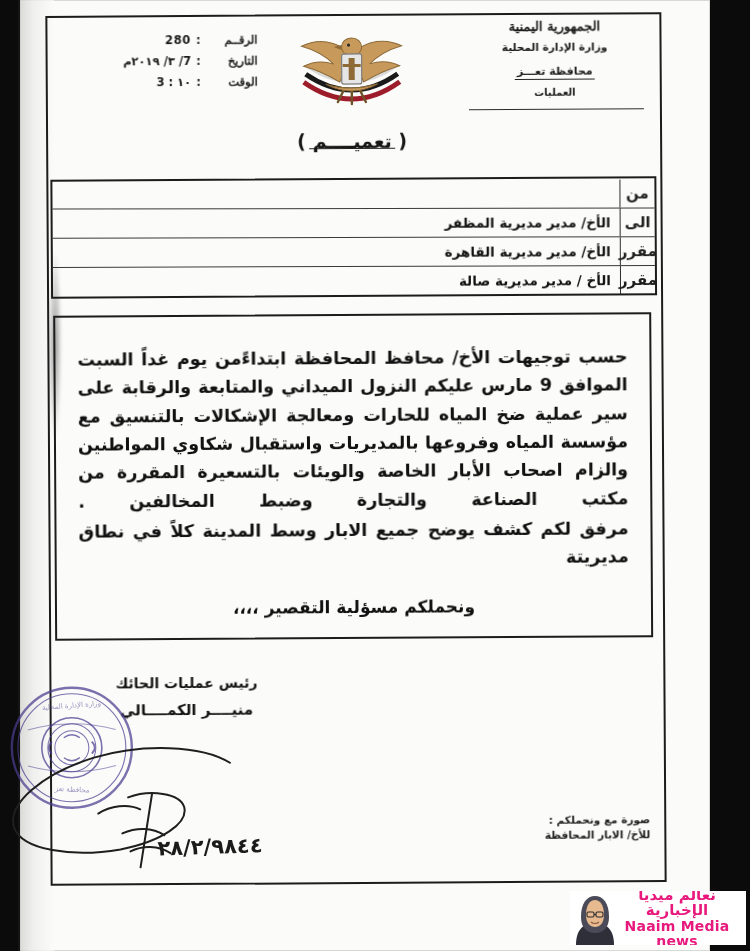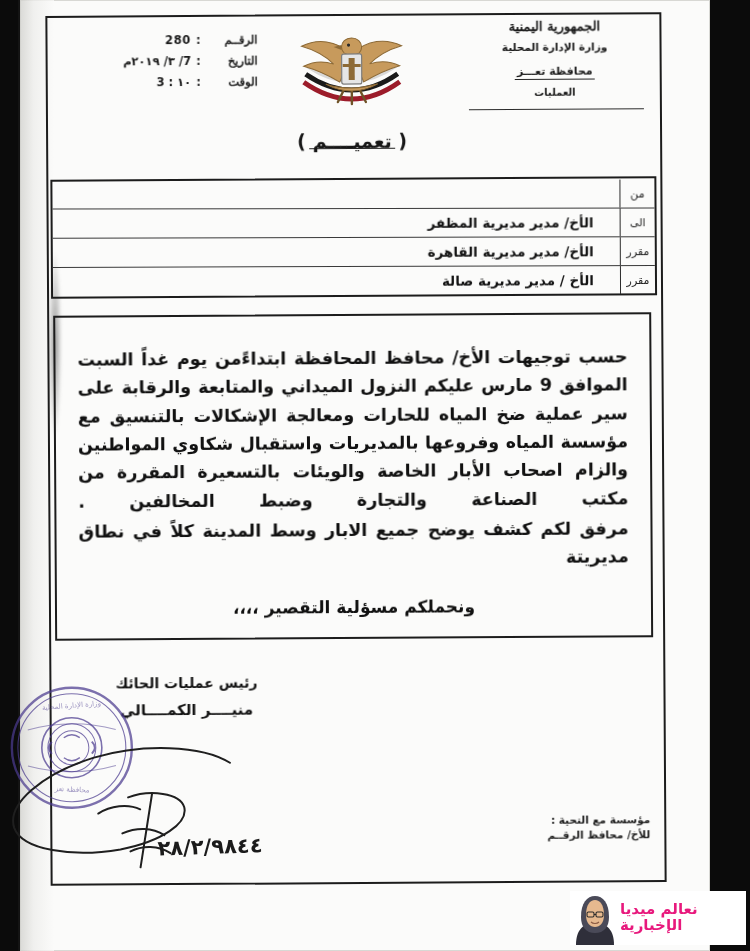--- a/index.html
+++ b/index.html
@@ -202,30 +202,29 @@
     direction: rtl;
     border-bottom: 1.4px solid #3a3a3a;
     height: 28px;
     align-items: center;
   }
   .rt-row:last-child { border-bottom: none; }
   .rt-tag {
     width: 34px;
     flex: 0 0 34px;
     text-align: center;
-    font-size: 11px;
-    font-weight: 400;
+    font-size: 15px;
+    font-weight: 700;
     color: #1e1e1e;
     border-left: 1.6px solid #2a2a2a;
     align-self: stretch;
     display: flex;
     align-items: center;
     justify-content: center;
     filter: blur(.35px);
-    margin-left: 17px;
   }
   .rt-cell {
     flex: 1 1 auto;
     text-align: right;
     padding-right: 9px;
     font-size: 13.5px;
     font-weight: 700;
     color: #141414;
     letter-spacing: .2px;
     filter: blur(.2px);
@@ -347,21 +346,21 @@
     bottom: 6px;
     width: 176px;
     height: 54px;
     background: #ffffff;
     display: flex;
     align-items: center;
     justify-content: flex-end;
     overflow: hidden;
   }
   .wm-text {
-    text-align: left;
+    text-align: center;
     padding-right: 12px;
     direction: rtl;
   }
   .wm-ar {
     font-size: 15px;
     font-weight: 700;
     color: #e8197d;
     line-height: 1.05;
     letter-spacing: -.3px;
   }
@@ -520,29 +519,30 @@
           <path d="M120 92 C134 86 150 86 162 94"></path>
           <path d="M128 110 C140 104 156 104 168 112"></path>
           <path d="M96 72 C108 64 126 62 138 68"></path>
         </g>
       </svg>
     </div>
 
     <div class="stamp-date">٢٨/٢/٩٨٤٤</div>
 
     <div class="cc-block">
-      <div class="cc-line">مؤسسة مع التحية :</div>
-      <div class="cc-line">للأخ/ محافظ الرقــم</div>
+      <div class="cc-line">صورة مع ونحملكم :</div>
+      <div class="cc-line">للأخ/ الابار المحافظة</div>
     </div>
 
   </div>
 
   <div class="watermark">
     <div class="wm-text">
       <div class="wm-ar">نعالم ميديا الإخبارية</div>
+      <div class="wm-en">Naaim Media news</div>
     </div>
     <div class="wm-avatar">
       <svg viewBox="0 0 50 54" width="50" height="54" aria-hidden="true">
         <rect x="0" y="0" width="50" height="54" fill="#ffffff"></rect>
         <path d="M6 54 C6 38 14 32 25 32 C36 32 44 38 44 54 Z" fill="#2f2f3a"></path>
         <path d="M11 26 C11 12 17 5 25 5 C33 5 39 12 39 26 C39 36 34 42 25 42 C16 42 11 36 11 26 Z" fill="#4a4a58"></path>
         <path d="M16 24 C16 14 20 9 25 9 C30 9 34 14 34 24 C34 32 30 36 25 36 C20 36 16 32 16 24 Z" fill="#e6b98f"></path>
         <rect x="17" y="21" width="7" height="5" rx="1.4" fill="none" stroke="#2b2b2b" stroke-width="1.1"></rect>
         <rect x="26" y="21" width="7" height="5" rx="1.4" fill="none" stroke="#2b2b2b" stroke-width="1.1"></rect>
         <path d="M24 23.5 L26 23.5" stroke="#2b2b2b" stroke-width="1.1"></path>

